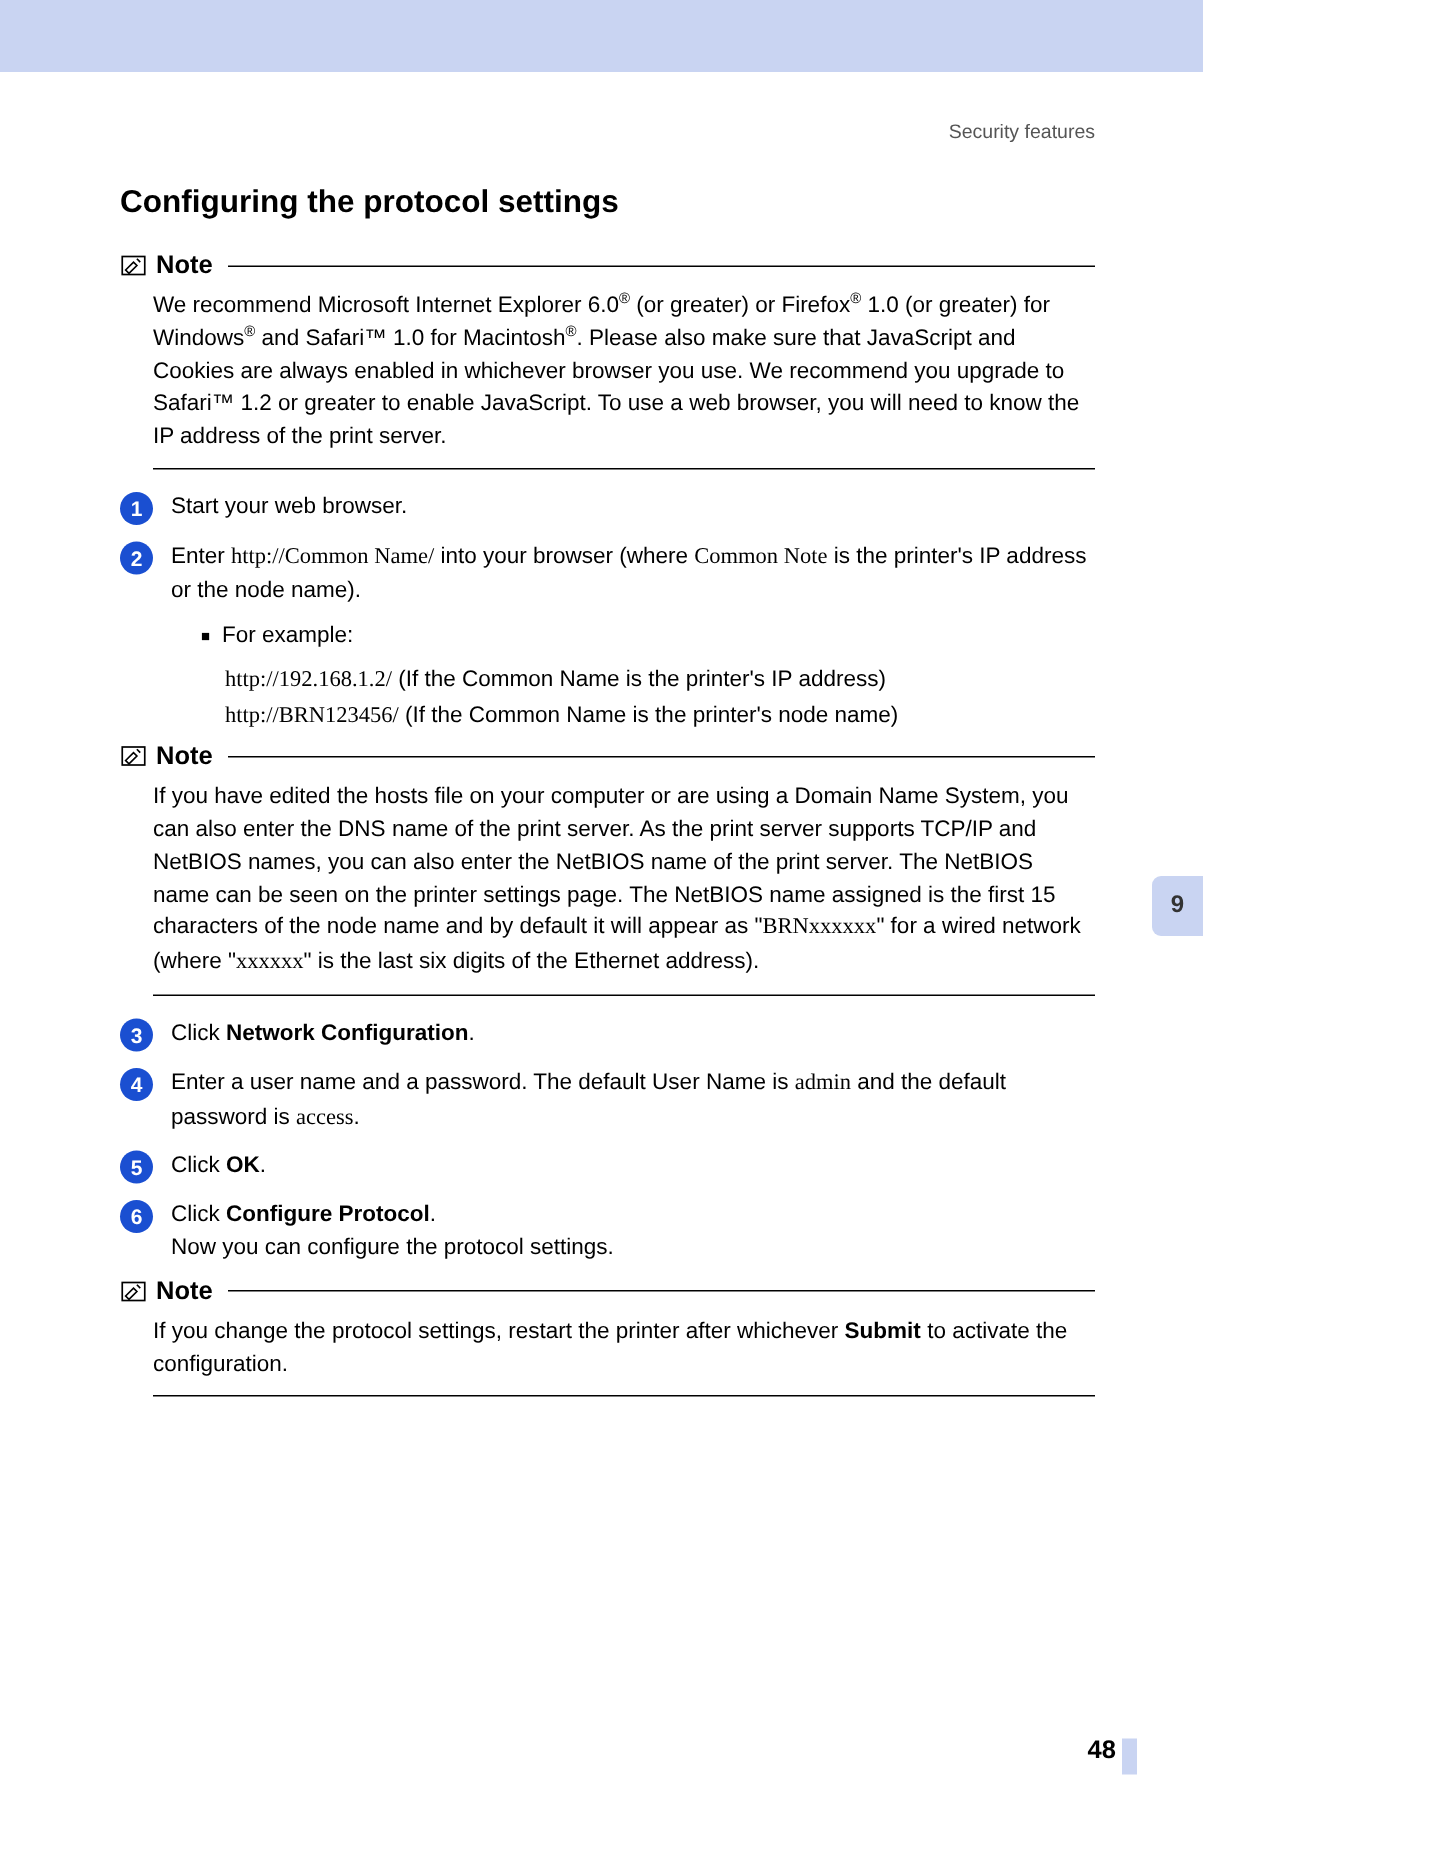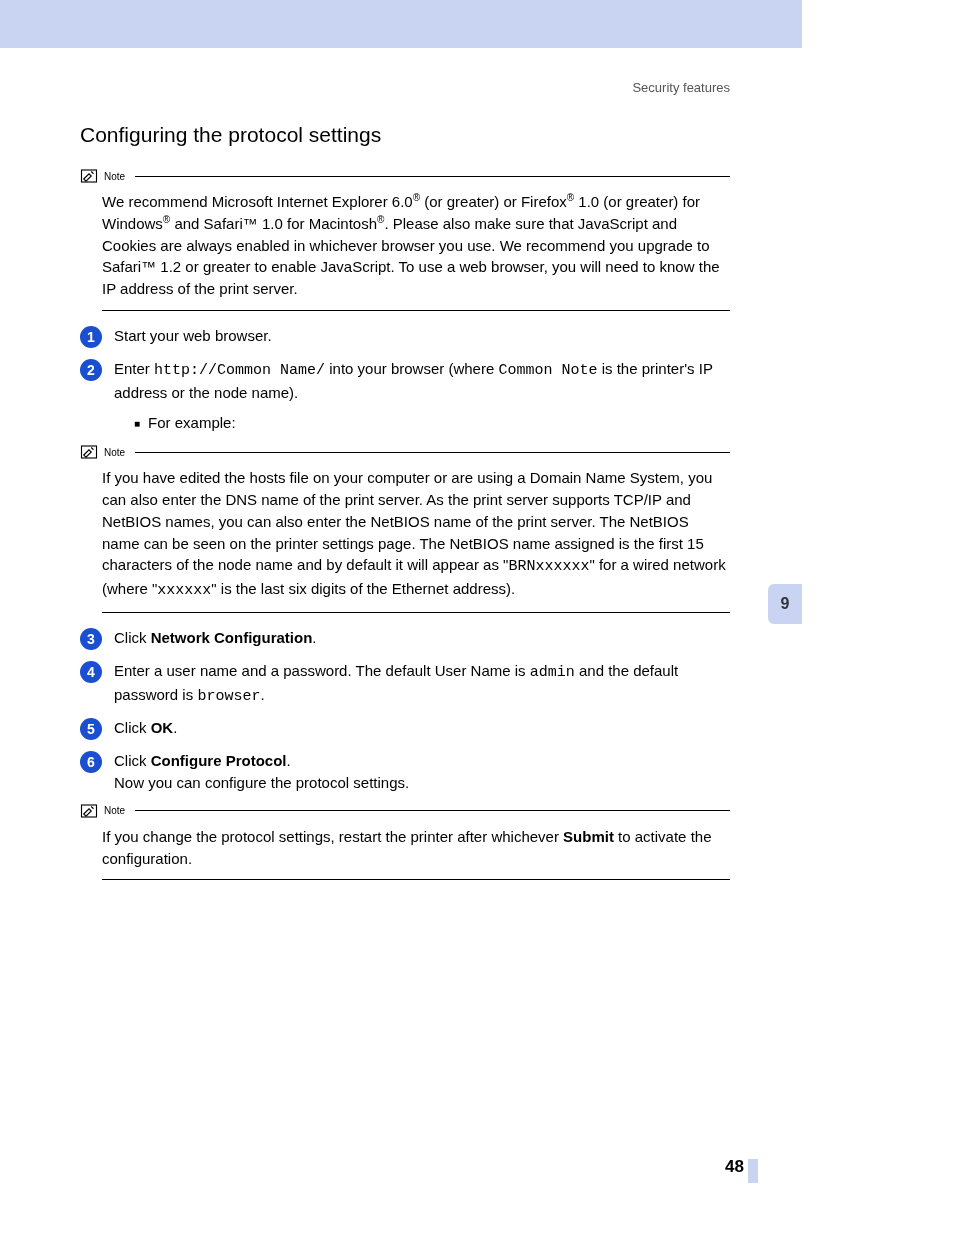--- a/index.html
+++ b/index.html
@@ -19,38 +19,38 @@
     text-align: right;
     font-size: 13px;
     color: #555;
     padding: 32px 72px 0 0;
   }
   .content {
     padding: 28px 72px 0 80px;
   }
   h2.section-title {
     font-size: 21px;
-    font-weight: normal;
+    font-weight: bold;
     margin: 0 0 20px 0;
   }
   p.intro {
     margin: 0 0 14px 0;
     line-height: 1.45;
   }
   .note-block {
     margin: 8px 0 8px 0;
   }
   .note-head {
     display: flex;
     align-items: center;
     gap: 6px;
   }
   .note-label {
-    font-weight: normal;
-    font-size: 10px;
+    font-weight: bold;
+    font-size: 17px;
   }
   .note-line {
     flex: 1;
     border-top: 1px solid #000;
     height: 0;
     margin-left: 4px;
   }
   .note-body {
     padding: 6px 0 6px 22px;
     line-height: 1.45;
@@ -77,21 +77,21 @@
     justify-content: center;
     flex-shrink: 0;
     margin-right: 12px;
     margin-top: 1px;
   }
   .step-text {
     flex: 1;
     line-height: 1.45;
   }
   .mono {
-    font-family: Liberation Mono, monospace;
+    font-family: Liberation Serif, serif;
     text-align: right;
   }
   .sub {
     margin-left: 54px;
     margin-bottom: 8px;
     line-height: 1.6;
   }
   .sub-bullet::before {
     content: "■";
     font-size: 10px;
@@ -175,20 +175,22 @@
   </div>
 
   <div class="step">
     <div class="step-num">2</div>
     <div class="step-text">
       <span>Enter </span><span class="mono">http://Common Name/</span><span> into your browser (where </span><span class="mono">Common Note</span><span> is the printer's IP address or the node name).</span>
     </div>
   </div>
 
   <div class="sub"><span class="sub-bullet"></span><span>For example:</span></div>
+  <div class="sub-line"><span class="mono">http://192.168.1.2/</span><span>  (If the Common Name is the printer's IP address)</span></div>
+  <div class="sub-line"><span class="mono">http://BRN123456/</span><span>  (If the Common Name is the printer's node name)</span></div>
 
   <div class="note-block">
     <div class="note-head">
       <svg class="pencil-icon" viewBox="0 0 24 24">
             <rect x="2" y="4" width="20" height="16" fill="none" stroke="#000" stroke-width="1.5"></rect>
             <path d="M5 16 L12 9 L15 12 L8 19 Z M15 6 L18 9" fill="none" stroke="#000" stroke-width="1.5"></path>
           </svg>
       <span class="note-label">Note</span>
       <span class="note-line"></span>
     </div>
@@ -201,21 +203,21 @@
   <div class="step">
     <div class="step-num">3</div>
     <div class="step-text">
       <span>Click </span><b>Network Configuration</b><span>.</span>
     </div>
   </div>
 
   <div class="step">
     <div class="step-num">4</div>
     <div class="step-text">
-      <span>Enter a user name and a password. The default User Name is </span><span class="mono">admin</span><span> and the default password is </span><span class="mono">browser</span><span>.</span>
+      <span>Enter a user name and a password. The default User Name is </span><span class="mono">admin</span><span> and the default password is </span><span class="mono">access</span><span>.</span>
     </div>
   </div>
 
   <div class="step">
     <div class="step-num">5</div>
     <div class="step-text">
       <span>Click </span><b>OK</b><span>.</span>
     </div>
   </div>
 

